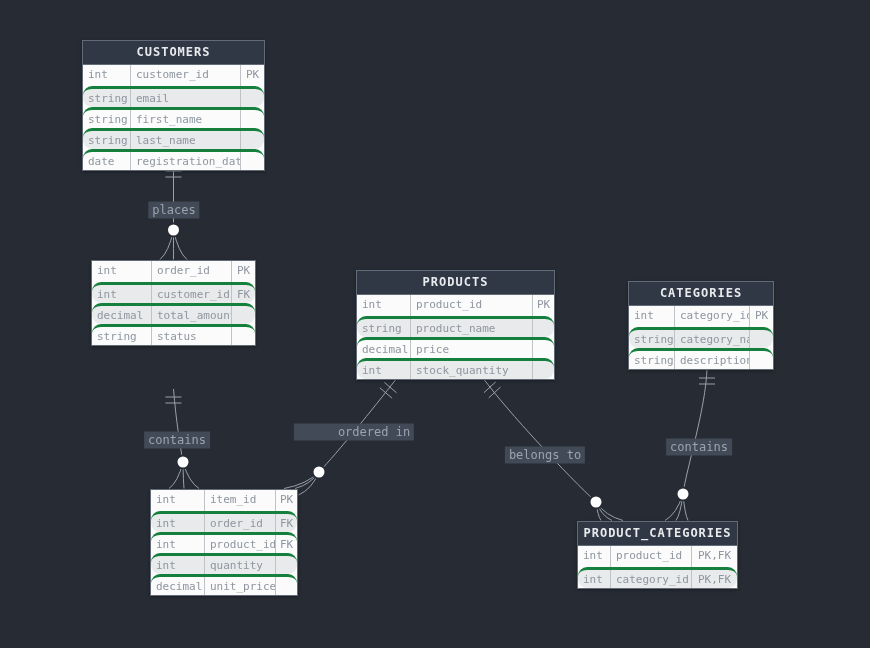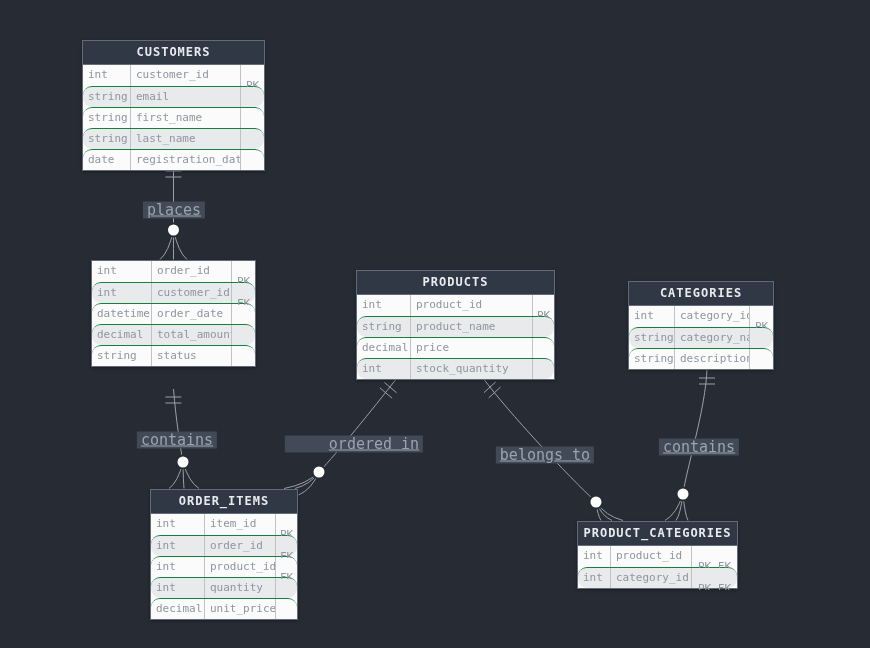--- a/index.html
+++ b/index.html
@@ -8,28 +8,28 @@
   #edges{position:absolute;left:0;top:0;width:870px;height:648px;}
   .entity{position:absolute;border:1px solid var(--border,#646b78);background:var(--row-bg,#fbfbfc);
           box-sizing:border-box;box-shadow:0 1px 3px rgba(0,0,0,0.35);}
   .entity-header{background:var(--header-bg,#313845);color:var(--header-text,#e8ebee);
           font-weight:bold;font-size:12px;letter-spacing:1px;text-align:center;
           height:23px;line-height:23px;border-bottom:1px solid var(--border,#646b78);
           white-space:nowrap;overflow:hidden;}
   .entity-row{display:flex;height:21px;line-height:20px;font-size:11px;
           color:var(--cell-text,#8f969f);background:var(--row-bg,#fbfbfc);box-sizing:border-box;border-radius:9px;}
   .entity-row.alt{background:var(--row-alt-bg,#e9eaec);}
-  .entity-row + .entity-row{border-top:1px solid #15803d;}
+  .entity-row + .entity-row{border-top:3px solid #15803d;}
   .cell{padding:0 5px;white-space:nowrap;overflow:hidden;box-sizing:border-box;}
   .cell-type{flex:0 0 auto;border-right:1px solid #bfc3c8;}
   .cell-name{flex:1 1 auto;border-right:1px solid #bfc3c8;}
-  .cell-key{flex:0 0 auto;text-align:center;padding:11px 2px;}
+  .cell-key{flex:0 0 auto;text-align:center;padding:0 2px;}
   .rel-label{position:absolute;transform:translate(-50%,-50%);
           background:var(--label-bg,#434a57);color:var(--label-text,#9aa3af);
-          font-size:15px;line-height:15px;padding:1px 4px;white-space:nowrap;text-decoration:underline;}
+          font-size:12px;line-height:15px;padding:1px 4px;white-space:nowrap;}
 </style>
 </head>
 <body>
 
 <div id="canvas">
   <svg id="edges" xmlns="http://www.w3.org/2000/svg" viewBox="0 0 870 648">
       <g stroke="#99a1ad" fill="none" stroke-width="1">
         <path d="M 173.5 159 L 173.5 230"></path>
         <line x1="165.5" y1="171" x2="181.5" y2="171"></line>
         <line x1="165.5" y1="177" x2="181.5" y2="177"></line>
@@ -108,25 +108,20 @@
         <div class="entity-row">
           <span class="cell cell-type" style="width: 60px;">int</span>
           <span class="cell cell-name">order_id</span>
           <span class="cell cell-key" style="width: 23px;">PK</span>
         </div>
         <div class="entity-row alt">
           <span class="cell cell-type" style="width: 60px;">int</span>
           <span class="cell cell-name">customer_id</span>
           <span class="cell cell-key" style="width: 23px;">FK</span>
         </div>
-        <div class="entity-row">
-          <span class="cell cell-type" style="width: 60px;">datetime</span>
-          <span class="cell cell-name">order_date</span>
-          <span class="cell cell-key" style="width: 23px;"></span>
-        </div>
         <div class="entity-row alt">
           <span class="cell cell-type" style="width: 60px;">decimal</span>
           <span class="cell cell-name">total_amount</span>
           <span class="cell cell-key" style="width: 23px;"></span>
         </div>
         <div class="entity-row">
           <span class="cell cell-type" style="width: 60px;">string</span>
           <span class="cell cell-name">status</span>
           <span class="cell cell-key" style="width: 23px;"></span>
         </div>
@@ -166,21 +161,20 @@
           <span class="cell cell-name">category_name</span>
           <span class="cell cell-key" style="width: 23px;"></span>
         </div>
         <div class="entity-row">
           <span class="cell cell-type" style="width: 46px;">string</span>
           <span class="cell cell-name">description</span>
           <span class="cell cell-key" style="width: 23px;"></span>
         </div>
       </div>
       <div class="entity" style="left: 150px; top: 489px; width: 148px;">
-        <div class="entity-header">ORDER_ITEMS</div>
         <div class="entity-row">
           <span class="cell cell-type" style="width: 54px;">int</span>
           <span class="cell cell-name">item_id</span>
           <span class="cell cell-key" style="width: 21px;">PK</span>
         </div>
         <div class="entity-row alt">
           <span class="cell cell-type" style="width: 54px;">int</span>
           <span class="cell cell-name">order_id</span>
           <span class="cell cell-key" style="width: 21px;">FK</span>
         </div>
@@ -210,17 +204,17 @@
         <div class="entity-row alt">
           <span class="cell cell-type" style="width: 33px;">int</span>
           <span class="cell cell-name">category_id</span>
           <span class="cell cell-key" style="width: 45px;">PK,FK</span>
         </div>
       </div>
     </div>
   <div id="labels">
       <div class="rel-label" style="left: 174px; top: 210px;">places</div>
       <div class="rel-label" style="left: 177px; top: 440px;">contains</div>
-      <div class="rel-label" style="left: 354px; top: 444px; padding-left: 44px;">ordered in</div>
+      <div class="rel-label" style="left: 354px; top: 432px; padding-left: 44px;">ordered in</div>
       <div class="rel-label" style="left: 545px; top: 455px;">belongs to</div>
       <div class="rel-label" style="left: 699px; top: 447px;">contains</div>
     </div>
 </div>
 
 </body></html>

